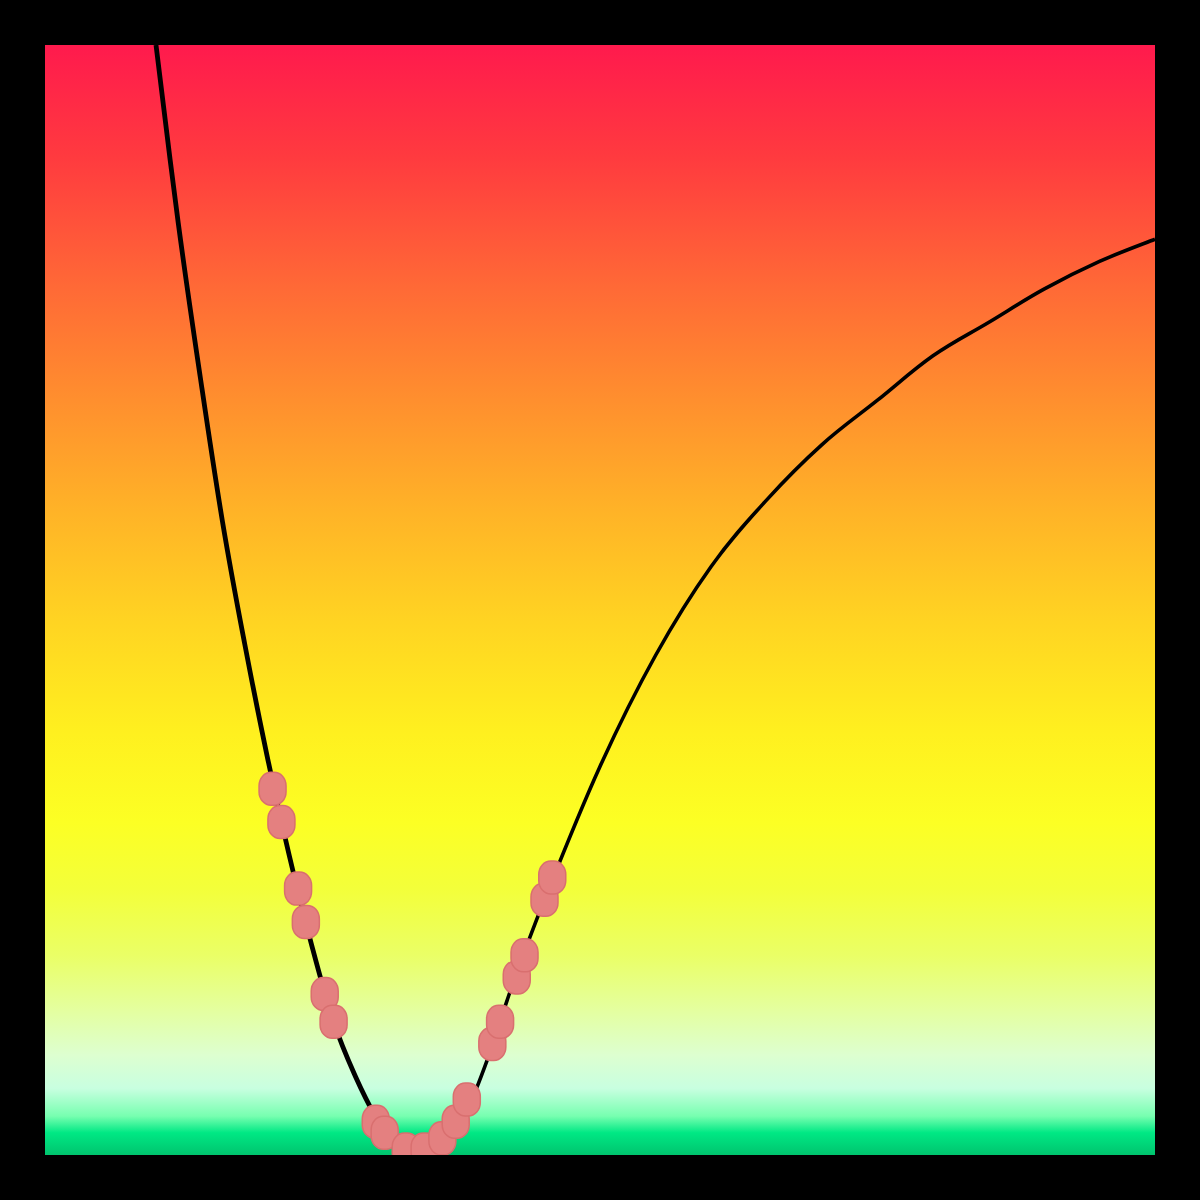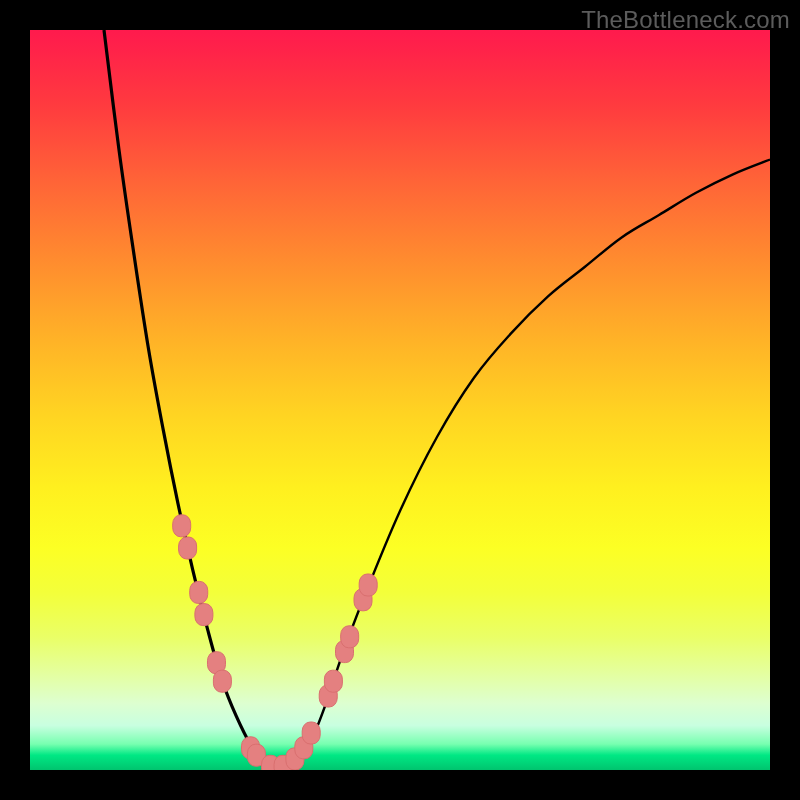--- a/index.html
+++ b/index.html
@@ -61,21 +61,20 @@
   }
   .curve path.line {
     stroke: #000;
     fill: none;
   }
 </style>
 </head>
 <body>
 
 <div class="frame">
-  <div class="watermark">TheBottleneck.com</div>
   <div class="plot-area">
     <svg class="curve" viewBox="0 0 740 740">
       <path id="left-branch" class="line" stroke-width="3.2" d="M 74,0 C 76.664,21.311999999999994 83.472,78.43999999999997 88.8,118.39999999999998 C 94.128,158.35999999999999 98.272,186.036 103.60000000000001,222 C 108.92800000000001,257.964 113.072,286.232 118.4,318.20000000000005 C 123.72800000000001,350.16800000000006 127.87199999999999,371.628 133.2,399.59999999999997 C 138.528,427.57199999999995 142.672,448.29200000000003 148,473.6 C 153.328,498.908 157.472,517.556 162.8,540.2 C 168.12800000000001,562.844 172.272,579.42 177.6,599.4 C 182.928,619.38 187.072,635.216 192.4,651.2 C 197.728,667.1840000000001 201.872,676.2120000000001 207.20000000000002,688.2 C 212.52800000000002,700.188 218.004,710.4739999999999 222,717.8 C 225.996,725.126 226.736,725.5699999999999 229.4,728.9 C 232.06400000000002,732.23 235.46800000000002,734.968 236.8,736.3"></path>
       <path id="right-branch" class="line" stroke-width="2.4" d="M 259,736.3 C 260.332,735.634 262.404,737.2620000000001 266.4,732.6 C 270.39599999999996,727.938 275.87199999999996,721.056 281.2,710.4 C 286.528,699.7439999999999 290.67199999999997,688.052 296,673.4 C 301.32800000000003,658.7479999999999 304.14,647.648 310.8,629 C 317.46000000000004,610.352 322.344,596.4399999999999 333,569.8 C 343.656,543.16 356.68,510.304 370,481 C 383.32,451.696 393.68000000000006,430.976 407.00000000000006,407 C 420.32000000000005,383.024 430.68,366.4479999999999 444,347.79999999999995 C 457.32,329.152 467.68,318.052 481,303.40000000000003 C 494.32,288.74800000000005 504.68,278.388 518,266.4 C 531.32,254.41199999999998 541.68,247.45599999999993 555,236.79999999999995 C 568.32,226.14399999999998 578.68,216.52400000000003 592,207.20000000000005 C 605.32,197.87600000000006 615.68,192.99200000000002 629,185 C 642.32,177.00799999999998 652.68,170.12599999999998 666,162.79999999999995 C 679.32,155.47399999999993 689.68,150.29399999999995 703,144.29999999999995 C 716.32,138.30599999999995 733.34,132.164 740,129.5"></path>
       <g id="markers">
           <rect x="142.7" y="484.79999999999995" width="18" height="22" rx="8" ry="9" fill="#e48080" stroke="#d96f6f" stroke-width="1"></rect>
           <rect x="148.62" y="507" width="18" height="22" rx="8" ry="9" fill="#e48080" stroke="#d96f6f" stroke-width="1"></rect>
           <rect x="159.72" y="551.4" width="18" height="22" rx="8" ry="9" fill="#e48080" stroke="#d96f6f" stroke-width="1"></rect>
           <rect x="164.89999999999998" y="573.6" width="18" height="22" rx="8" ry="9" fill="#e48080" stroke="#d96f6f" stroke-width="1"></rect>
           <rect x="177.48" y="621.7" width="18" height="22" rx="8" ry="9" fill="#e48080" stroke="#d96f6f" stroke-width="1"></rect>

